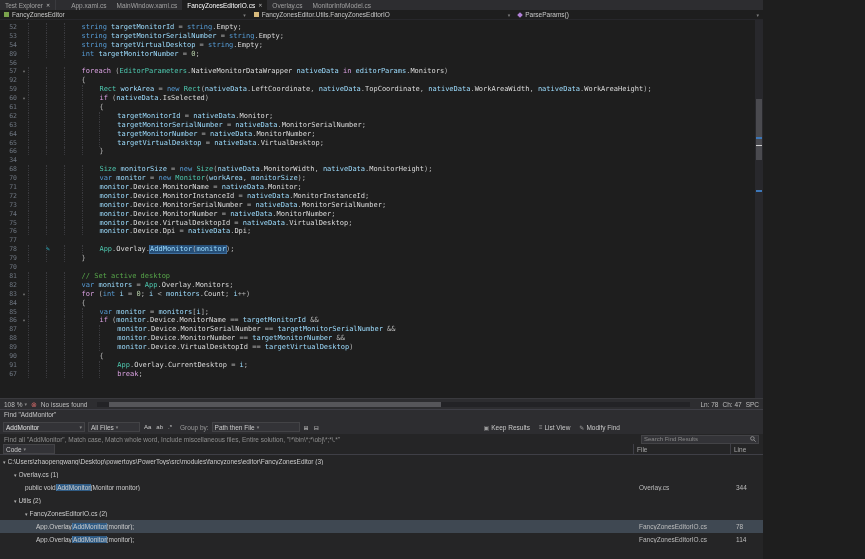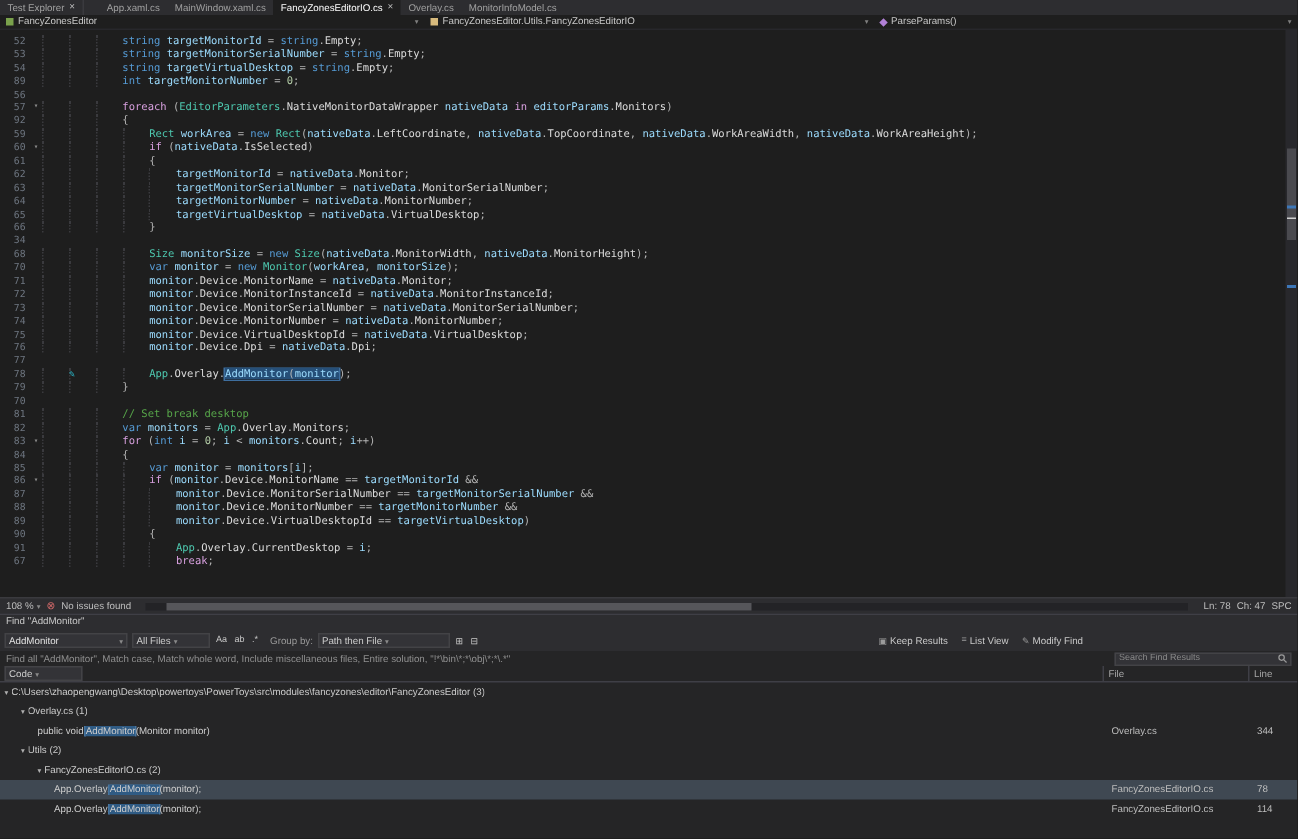--- a/index.html
+++ b/index.html
@@ -1,18 +1,18 @@
 <!DOCTYPE html>
 <html><head>
 <meta charset="utf-8">
 <style>
   *{box-sizing:border-box;margin:0;padding:0}
   html,body{width:865px;height:559px;overflow:hidden}
   body{background:#1e1e1e;font-family:"Liberation Sans",sans-serif;-webkit-font-smoothing:antialiased}
-  .app{display:flex;flex-direction:column;width:865px;height:559px}
+  .app{display:flex;flex-direction:column;width:763px;height:559px}
 
   
   .tabbar{flex:none;height:10px;background:#2d2d30;display:flex;align-items:stretch;font-size:6.5px;color:#a0a0a0}
   .tab{display:flex;align-items:center;gap:3px;padding:0 5px;cursor:default;white-space:nowrap}
   .tab.gap{margin-right:10px;border-right:1px solid #3a3a3e}
   .tab.active{background:#1e1e1e;color:#ffffff}
   .tclose{font-size:5px;color:#bdbdbd;line-height:1}
 
   
   .breadcrumb{flex:none;height:10px;background:#1e1e1e;border-bottom:1px solid #27272b;display:flex;align-items:stretch;font-size:6.5px;color:#c8c8c8}
@@ -148,21 +148,21 @@
         <div class="code-row"><span class="ln">71</span><span class="fold"></span><span class="codetext"><span class="ig">    </span><span class="ig">    </span><span class="ig">    </span><span class="ig">    </span><span class="c-id">monitor</span><span class="c-pun">.</span><span class="c-mem">Device</span><span class="c-pun">.</span><span class="c-mem">MonitorName</span> <span class="c-pun">=</span> <span class="c-id">nativeData</span><span class="c-pun">.</span><span class="c-mem">Monitor</span><span class="c-pun">;</span></span></div>
         <div class="code-row"><span class="ln">72</span><span class="fold"></span><span class="codetext"><span class="ig">    </span><span class="ig">    </span><span class="ig">    </span><span class="ig">    </span><span class="c-id">monitor</span><span class="c-pun">.</span><span class="c-mem">Device</span><span class="c-pun">.</span><span class="c-mem">MonitorInstanceId</span> <span class="c-pun">=</span> <span class="c-id">nativeData</span><span class="c-pun">.</span><span class="c-mem">MonitorInstanceId</span><span class="c-pun">;</span></span></div>
         <div class="code-row"><span class="ln">73</span><span class="fold"></span><span class="codetext"><span class="ig">    </span><span class="ig">    </span><span class="ig">    </span><span class="ig">    </span><span class="c-id">monitor</span><span class="c-pun">.</span><span class="c-mem">Device</span><span class="c-pun">.</span><span class="c-mem">MonitorSerialNumber</span> <span class="c-pun">=</span> <span class="c-id">nativeData</span><span class="c-pun">.</span><span class="c-mem">MonitorSerialNumber</span><span class="c-pun">;</span></span></div>
         <div class="code-row"><span class="ln">74</span><span class="fold"></span><span class="codetext"><span class="ig">    </span><span class="ig">    </span><span class="ig">    </span><span class="ig">    </span><span class="c-id">monitor</span><span class="c-pun">.</span><span class="c-mem">Device</span><span class="c-pun">.</span><span class="c-mem">MonitorNumber</span> <span class="c-pun">=</span> <span class="c-id">nativeData</span><span class="c-pun">.</span><span class="c-mem">MonitorNumber</span><span class="c-pun">;</span></span></div>
         <div class="code-row"><span class="ln">75</span><span class="fold"></span><span class="codetext"><span class="ig">    </span><span class="ig">    </span><span class="ig">    </span><span class="ig">    </span><span class="c-id">monitor</span><span class="c-pun">.</span><span class="c-mem">Device</span><span class="c-pun">.</span><span class="c-mem">VirtualDesktopId</span> <span class="c-pun">=</span> <span class="c-id">nativeData</span><span class="c-pun">.</span><span class="c-mem">VirtualDesktop</span><span class="c-pun">;</span></span></div>
         <div class="code-row"><span class="ln">76</span><span class="fold"></span><span class="codetext"><span class="ig">    </span><span class="ig">    </span><span class="ig">    </span><span class="ig">    </span><span class="c-id">monitor</span><span class="c-pun">.</span><span class="c-mem">Device</span><span class="c-pun">.</span><span class="c-mem">Dpi</span> <span class="c-pun">=</span> <span class="c-id">nativeData</span><span class="c-pun">.</span><span class="c-mem">Dpi</span><span class="c-pun">;</span></span></div>
         <div class="code-row"><span class="ln">77</span><span class="fold"></span><span class="codetext"></span></div>
         <div class="code-row"><span class="ln">78</span><span class="fold"></span><span class="codetext"><span class="ig">    </span><span class="ig">    </span><span class="ig">    </span><span class="ig">    </span><span class="c-typ">App</span><span class="c-pun">.</span><span class="c-mem">Overlay</span><span class="c-pun">.</span><span class="sel-box"><span class="c-id">AddMonitor</span><span class="c-pun">(</span><span class="c-id">monitor</span></span><span class="c-pun">)</span><span class="c-pun">;</span></span><span class="qa">✎</span></div>
         <div class="code-row"><span class="ln">79</span><span class="fold"></span><span class="codetext"><span class="ig">    </span><span class="ig">    </span><span class="ig">    </span><span class="c-pun">}</span></span></div>
         <div class="code-row"><span class="ln">70</span><span class="fold"></span><span class="codetext"></span></div>
-        <div class="code-row"><span class="ln">81</span><span class="fold"></span><span class="codetext"><span class="ig">    </span><span class="ig">    </span><span class="ig">    </span><span class="c-com">// Set break desktop</span></span></div>
+        <div class="code-row"><span class="ln">81</span><span class="fold"></span><span class="codetext"><span class="ig">    </span><span class="ig">    </span><span class="ig">    </span><span class="c-com">// Set active desktop</span></span></div>
         <div class="code-row"><span class="ln">82</span><span class="fold"></span><span class="codetext"><span class="ig">    </span><span class="ig">    </span><span class="ig">    </span><span class="c-kw">var</span> <span class="c-id">monitors</span> <span class="c-pun">=</span> <span class="c-typ">App</span><span class="c-pun">.</span><span class="c-mem">Overlay</span><span class="c-pun">.</span><span class="c-mem">Monitors</span><span class="c-pun">;</span></span></div>
         <div class="code-row"><span class="ln">83</span><span class="fold">▾</span><span class="codetext"><span class="ig">    </span><span class="ig">    </span><span class="ig">    </span><span class="c-ctl">for</span> <span class="c-pun">(</span><span class="c-kw">int</span> <span class="c-id">i</span> <span class="c-pun">=</span> <span class="c-num">0</span><span class="c-pun">;</span> <span class="c-id">i</span> <span class="c-pun">&lt;</span> <span class="c-id">monitors</span><span class="c-pun">.</span><span class="c-mem">Count</span><span class="c-pun">;</span> <span class="c-id">i</span><span class="c-pun">+</span><span class="c-pun">+</span><span class="c-pun">)</span></span></div>
         <div class="code-row"><span class="ln">84</span><span class="fold"></span><span class="codetext"><span class="ig">    </span><span class="ig">    </span><span class="ig">    </span><span class="c-pun">{</span></span></div>
         <div class="code-row"><span class="ln">85</span><span class="fold"></span><span class="codetext"><span class="ig">    </span><span class="ig">    </span><span class="ig">    </span><span class="ig">    </span><span class="c-kw">var</span> <span class="c-id">monitor</span> <span class="c-pun">=</span> <span class="c-id">monitors</span><span class="c-pun">[</span><span class="c-id">i</span><span class="c-pun">]</span><span class="c-pun">;</span></span></div>
         <div class="code-row"><span class="ln">86</span><span class="fold">▾</span><span class="codetext"><span class="ig">    </span><span class="ig">    </span><span class="ig">    </span><span class="ig">    </span><span class="c-ctl">if</span> <span class="c-pun">(</span><span class="c-id">monitor</span><span class="c-pun">.</span><span class="c-mem">Device</span><span class="c-pun">.</span><span class="c-mem">MonitorName</span> <span class="c-pun">=</span><span class="c-pun">=</span> <span class="c-id">targetMonitorId</span> <span class="c-pun">&amp;</span><span class="c-pun">&amp;</span></span></div>
         <div class="code-row"><span class="ln">87</span><span class="fold"></span><span class="codetext"><span class="ig">    </span><span class="ig">    </span><span class="ig">    </span><span class="ig">    </span><span class="ig">    </span><span class="c-id">monitor</span><span class="c-pun">.</span><span class="c-mem">Device</span><span class="c-pun">.</span><span class="c-mem">MonitorSerialNumber</span> <span class="c-pun">=</span><span class="c-pun">=</span> <span class="c-id">targetMonitorSerialNumber</span> <span class="c-pun">&amp;</span><span class="c-pun">&amp;</span></span></div>
         <div class="code-row"><span class="ln">88</span><span class="fold"></span><span class="codetext"><span class="ig">    </span><span class="ig">    </span><span class="ig">    </span><span class="ig">    </span><span class="ig">    </span><span class="c-id">monitor</span><span class="c-pun">.</span><span class="c-mem">Device</span><span class="c-pun">.</span><span class="c-mem">MonitorNumber</span> <span class="c-pun">=</span><span class="c-pun">=</span> <span class="c-id">targetMonitorNumber</span> <span class="c-pun">&amp;</span><span class="c-pun">&amp;</span></span></div>
         <div class="code-row"><span class="ln">89</span><span class="fold"></span><span class="codetext"><span class="ig">    </span><span class="ig">    </span><span class="ig">    </span><span class="ig">    </span><span class="ig">    </span><span class="c-id">monitor</span><span class="c-pun">.</span><span class="c-mem">Device</span><span class="c-pun">.</span><span class="c-mem">VirtualDesktopId</span> <span class="c-pun">=</span><span class="c-pun">=</span> <span class="c-id">targetVirtualDesktop</span><span class="c-pun">)</span></span></div>
         <div class="code-row"><span class="ln">90</span><span class="fold"></span><span class="codetext"><span class="ig">    </span><span class="ig">    </span><span class="ig">    </span><span class="ig">    </span><span class="c-pun">{</span></span></div>
         <div class="code-row"><span class="ln">91</span><span class="fold"></span><span class="codetext"><span class="ig">    </span><span class="ig">    </span><span class="ig">    </span><span class="ig">    </span><span class="ig">    </span><span class="c-typ">App</span><span class="c-pun">.</span><span class="c-mem">Overlay</span><span class="c-pun">.</span><span class="c-mem">CurrentDesktop</span> <span class="c-pun">=</span> <span class="c-id">i</span><span class="c-pun">;</span></span></div>

